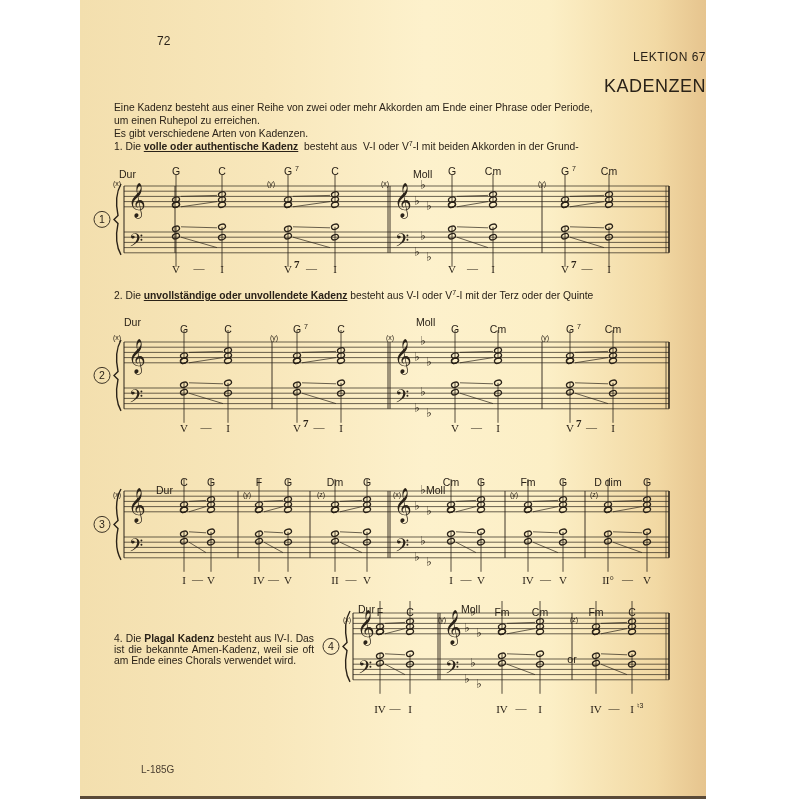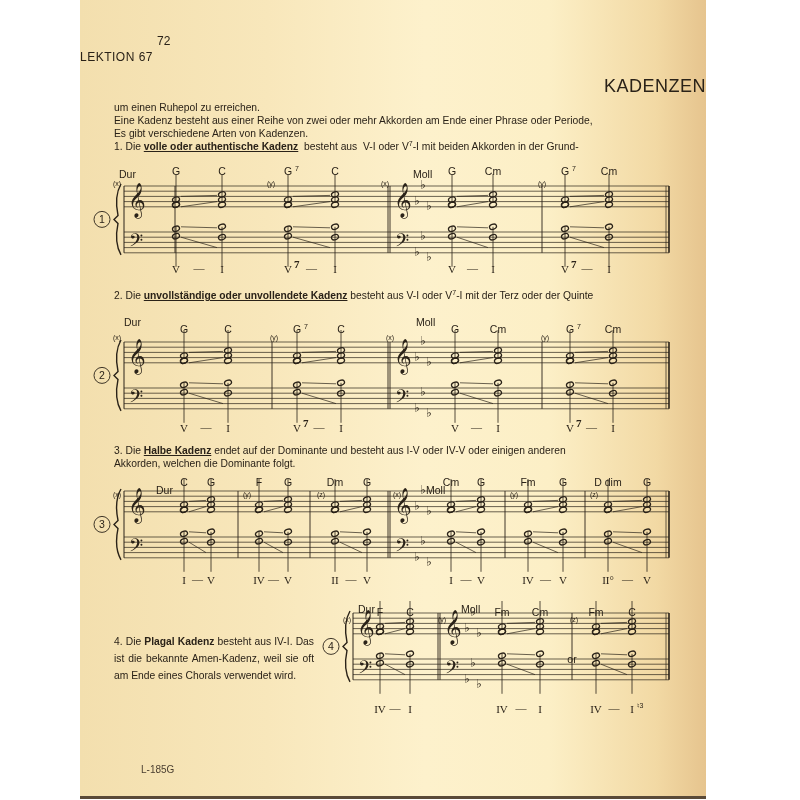--- a/index.html
+++ b/index.html
@@ -9,57 +9,53 @@
     font-family: "Liberation Sans", sans-serif;
     color: #2a2218;
   }
   .page {
     position: absolute; left: 80px; top: 0; width: 626px; height: 796px;
     background: linear-gradient(90deg, #f3dfae 0%, #f8e7bb 30%, #fdf1cc 55%, #fcefc6 75%, #f2d9a4 92%, #e6c48e 100%);
     border-bottom: 3px solid #5a4a38;
   }
   .abs { position: absolute; }
   .page-num { left: 45px; top: 34px; font-size: 12px; margin-left: 32px; }
-  .lesson { left: 0; width: 626px; text-align: left; top: 50px; font-size: 12px; letter-spacing: 0.5px; }
+  .lesson { left: 0; width: 626px; text-align: right; top: 50px; font-size: 12px; letter-spacing: 0.5px; }
   .title { left: 0; width: 626px; text-align: right; top: 76px; font-size: 18px; letter-spacing: 0.5px; }
   .para { left: 34px; font-size: 10.3px; line-height: 13px; width: 570px; }
   .para b { font-weight: bold; text-decoration: underline; }
   .para sup { font-size: 7px; vertical-align: 4px; line-height: 0; }
-  .p4 { left: 34px; top: 633px; font-size: 10.3px; line-height: 17px; width: 200px; text-align: justify; }
+  .p4 { left: 34px; top: 633px; font-size: 10.3px; line-height: 11px; width: 200px; text-align: justify; }
   .footer { left: 61px; top: 764px; font-size: 10px; color: #4a3e30; }
   svg { position: absolute; left: 0; top: 0; }
   .chord { font-family: "Liberation Sans", sans-serif; font-size: 10.5px; fill: #2a2218; }
   .roman { font-family: "Liberation Serif", serif; font-size: 11px; fill: #2a2218; }
   .small { font-family: "Liberation Sans", sans-serif; font-size: 7px; fill: #2a2218; }
 </style>
 </head>
 <body>
 
 <div class="page">
   <div class="abs page-num">72</div>
   <div class="abs lesson">LEKTION 67</div>
   <div class="abs title">KADENZEN</div>
 
   <div class="abs para" style="top:101px">
+    <div>Eine Kadenz besteht aus einer Reihe von zwei oder mehr Akkorden am Ende einer Phrase oder Periode,</div>
     <div>um einen Ruhepol zu erreichen.</div>
-    <div>Eine Kadenz besteht aus einer Reihe von zwei oder mehr Akkorden am Ende einer Phrase oder Periode,</div>
     <div>Es gibt verschiedene Arten von Kadenzen.</div>
     <div>
       <span>1.</span> <span>Die </span><b>volle oder authentische Kadenz</b><span style="white-space:pre">  besteht aus  V-I oder V</span><sup>7</sup><span>-I mit beiden Akkorden in der Grund-</span>
     </div>
   </div>
 
   <div class="abs para" style="top:289px">
     <div><span>2.</span> <span>Die </span><b>unvollständige oder unvollendete Kadenz</b><span> besteht aus V-I oder V</span><sup>7</sup><span>-I mit der Terz oder der Quinte</span></div>
   </div>
 
-  <div class="abs para" style="top:444px">
-    <div><span>3.</span> <span>Die </span><b>Halbe Kadenz</b><span> endet auf der Dominante und besteht aus I-V oder IV-V oder einigen anderen</span></div>
-    <div>Akkorden, welchen die Dominante folgt.</div>
-  </div>
 
   <div class="abs p4">
     <span>4.</span> <span>Die </span><b>Plagal Kadenz</b><span> besteht aus IV-I.</span>
     <span>Das ist die bekannte Amen-Kadenz, weil sie oft am Ende eines Chorals verwendet wird.</span>
   </div>
 
   <div class="abs footer">L-185G</div>
 </div>
 
 <svg id="music" width="800" height="800">

